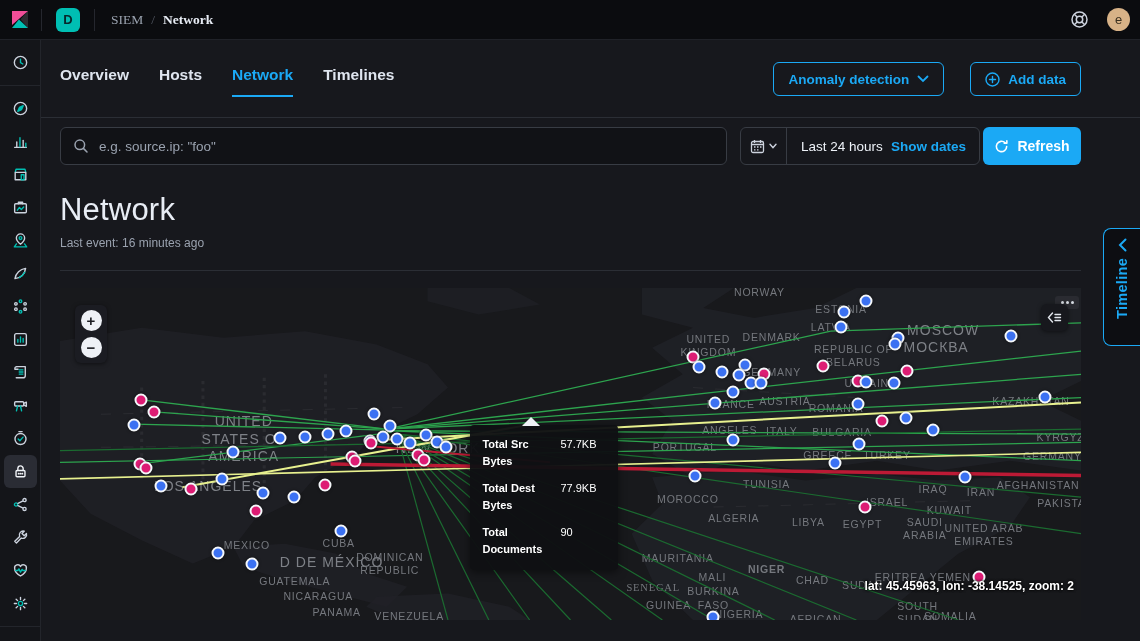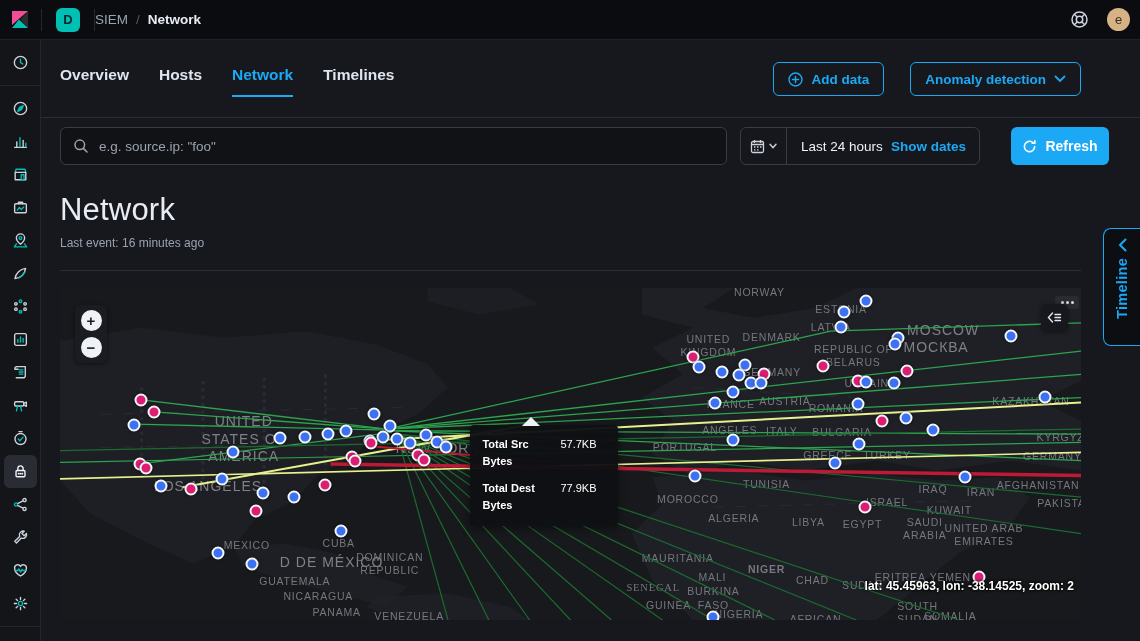--- a/index.html
+++ b/index.html
@@ -10,21 +10,21 @@
   }
   .app { position:relative; width:1140px; height:641px; overflow:hidden; }
 
   
   .header { position:absolute; left:0; top:0; width:1140px; height:40px;
     background:#0b0c0f; border-bottom:1px solid #202228; display:flex; align-items:center; z-index:50;}
   .logo-wrap { width:41px; display:flex; justify-content:center; }
   .hdr-sep { width:1px; height:22px; background:#25272e; }
   .space-badge { width:24px; height:24px; margin:0 14px; border-radius:6px; background:#00bfb3;
     color:#07282b; font-weight:bold; font-size:13px; display:flex; align-items:center; justify-content:center; cursor:pointer;}
-  .breadcrumbs { margin-left:0; font-size:13.5px; display:flex; align-items:center; gap:8px;}
+  .breadcrumbs { margin-left:16px; font-size:13.5px; display:flex; align-items:center; gap:8px;font-family:Liberation Serif, serif;}
   .crumb-app { color:#9aa2af; cursor:pointer; }
   .crumb-sep { color:#545a64; }
   .crumb-page { color:#e8edf5; font-weight:bold; }
   .hdr-right { margin-left:auto; display:flex; align-items:center; gap:18px; padding-right:10px;}
   .avatar { width:23px; height:23px; border-radius:50%; background:#d7b287; color:#3a3020;
     font-size:13px; display:flex; align-items:center; justify-content:center; cursor:pointer;}
 
   
   .sidebar { position:absolute; left:0; top:40px; width:41px; height:601px; background:#141519;
     border-right:1px solid #23252b; display:flex; flex-direction:column; align-items:center; z-index:40; padding-top:6px;}
@@ -55,21 +55,21 @@
   .search-box input::placeholder { color:#9aa2af; }
   .date-group { position:absolute; left:699px; top:9px; width:240px; height:38px; background:#16171c;
     border:1px solid #383c44; border-radius:6px; display:flex; align-items:stretch; overflow:hidden;}
   .date-cal { width:46px; display:flex; align-items:center; justify-content:center; gap:4px;
     border-right:1px solid #383c44; cursor:pointer;}
   .date-range { flex:1; display:flex; align-items:center; padding-left:14px; font-size:13.5px; color:#eef2f8; cursor:pointer;}
   .show-dates { display:flex; align-items:center; padding-right:13px; font-size:13.5px; font-weight:bold;
     color:#1ba9f5; cursor:pointer;}
   .btn-refresh { position:absolute; left:942px; top:9px; width:98px; height:38px; background:#1ba9f5;
     border:none; border-radius:6px; color:#fff; font-weight:bold; font-size:14px; display:flex;
-    align-items:center; justify-content:center; gap:8px; cursor:pointer; font-family:inherit;margin-left:28px;}
+    align-items:center; justify-content:center; gap:8px; cursor:pointer; font-family:inherit;}
 
   
   .page-head { position:absolute; left:60px; top:192px; }
   .page-title { font-size:31px; font-weight:400; color:#e8edf5; letter-spacing:0.2px;}
   .page-sub { margin-top:8px; font-size:12px; color:#9aa2af; }
   .divider2 { position:absolute; left:60px; top:270px; width:1021px; height:1px; background:#2b2e35; }
 
   
   .map { position:absolute; left:60px; top:288px; width:1021px; height:332px; background:#18191c;
     overflow:hidden; }
@@ -308,31 +308,31 @@
 
   <div class="tabs-row">
     <div class="tabs">
         <div class="tab">Overview</div>
         <div class="tab">Hosts</div>
         <div class="tab active">Network</div>
         <div class="tab">Timelines</div>
       </div>
     <div class="top-buttons">
       <button class="btn-ghost">
+        <span>Anomaly detection</span>
+        <svg width="12" height="8" viewBox="0 0 12 8" fill="none" stroke="#1ba9f5" stroke-width="1.8" stroke-linecap="round">
+            <path d="M1.5 1.5L6 6l4.5-4.5"></path>
+          </svg>
+      </button>
+      <button class="btn-ghost">
         <svg width="15" height="15" viewBox="0 0 15 15" fill="none" stroke="#1ba9f5" stroke-width="1.4" stroke-linecap="round">
             <circle cx="7.5" cy="7.5" r="6.5"></circle>
             <path d="M7.5 4.5v6M4.5 7.5h6"></path>
           </svg>
         <span>Add data</span>
-      </button>
-      <button class="btn-ghost">
-        <span>Anomaly detection</span>
-        <svg width="12" height="8" viewBox="0 0 12 8" fill="none" stroke="#1ba9f5" stroke-width="1.8" stroke-linecap="round">
-            <path d="M1.5 1.5L6 6l4.5-4.5"></path>
-          </svg>
       </button>
     </div>
   </div>
 
   <div class="search-row">
     <div class="search-box">
       <svg width="16" height="16" viewBox="0 0 16 16" fill="none" stroke="#9aa2af" stroke-width="1.5" stroke-linecap="round">
           <circle cx="6.8" cy="6.8" r="4.8"></circle>
           <path d="M10.4 10.4l3.6 3.6"></path>
         </svg>
@@ -564,20 +564,24 @@
       <div class="arrow"></div>
       <div>
           <div class="tt-row">
             <div class="tt-label">Total Src Bytes</div>
             <div class="tt-value">57.7KB</div>
           </div>
           <div class="tt-row">
             <div class="tt-label">Total Dest Bytes</div>
             <div class="tt-value">77.9KB</div>
           </div>
+          <div class="tt-row">
+            <div class="tt-label">Total Documents</div>
+            <div class="tt-value">90</div>
+          </div>
         </div>
     </div>
 
     <div class="zoom-ctl">
       <button class="zoom-btn">+</button>
       <button class="zoom-btn">−</button>
     </div>
     <div class="dots-btn">
         <i></i>
         <i></i>

